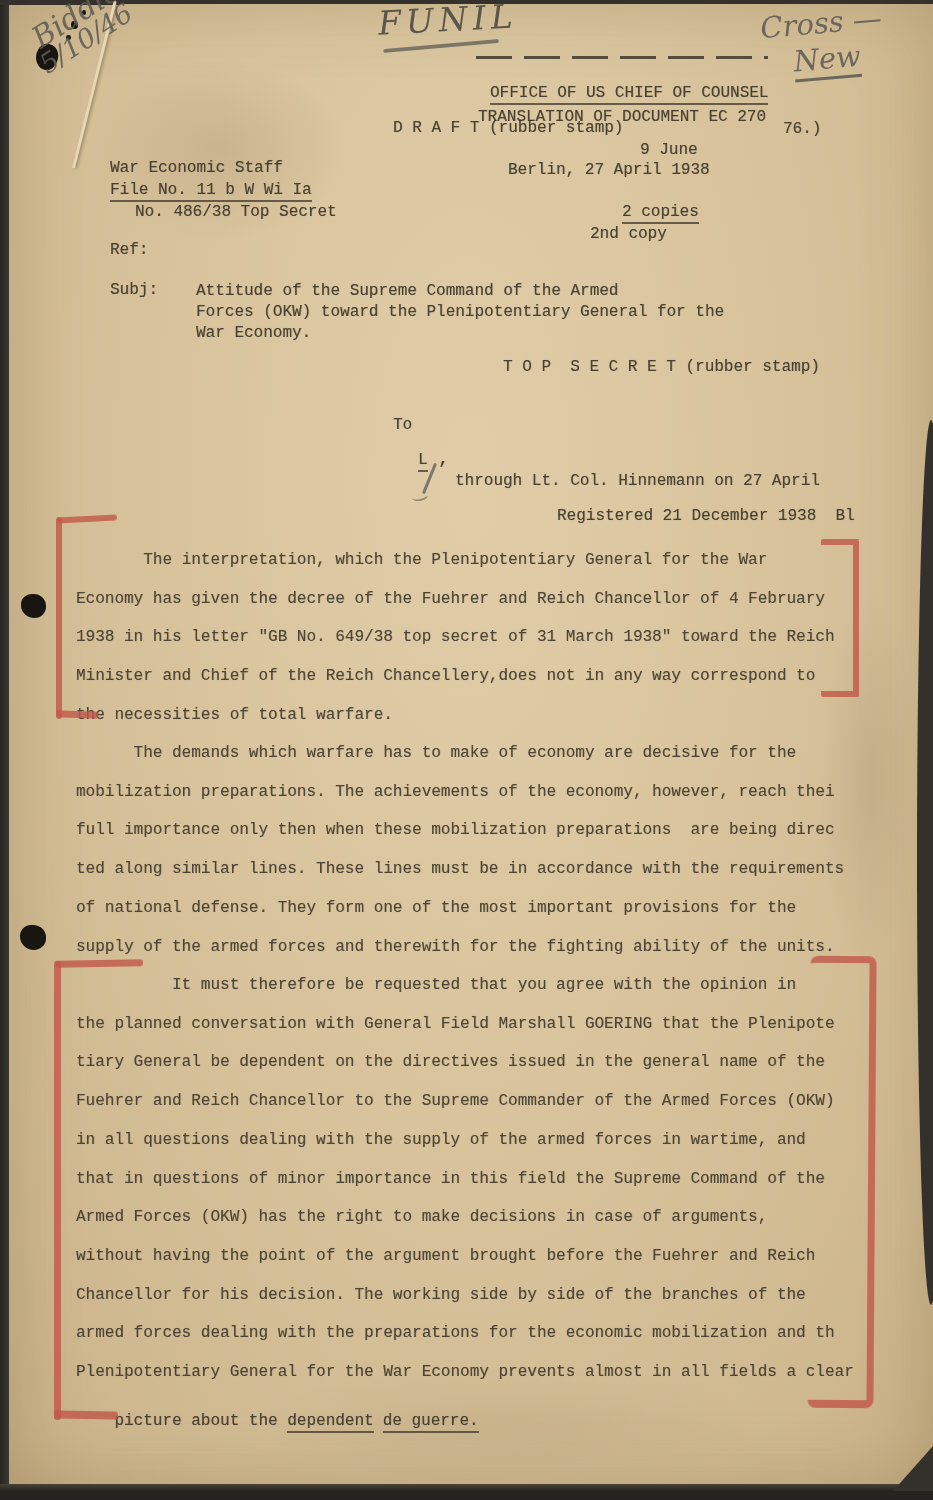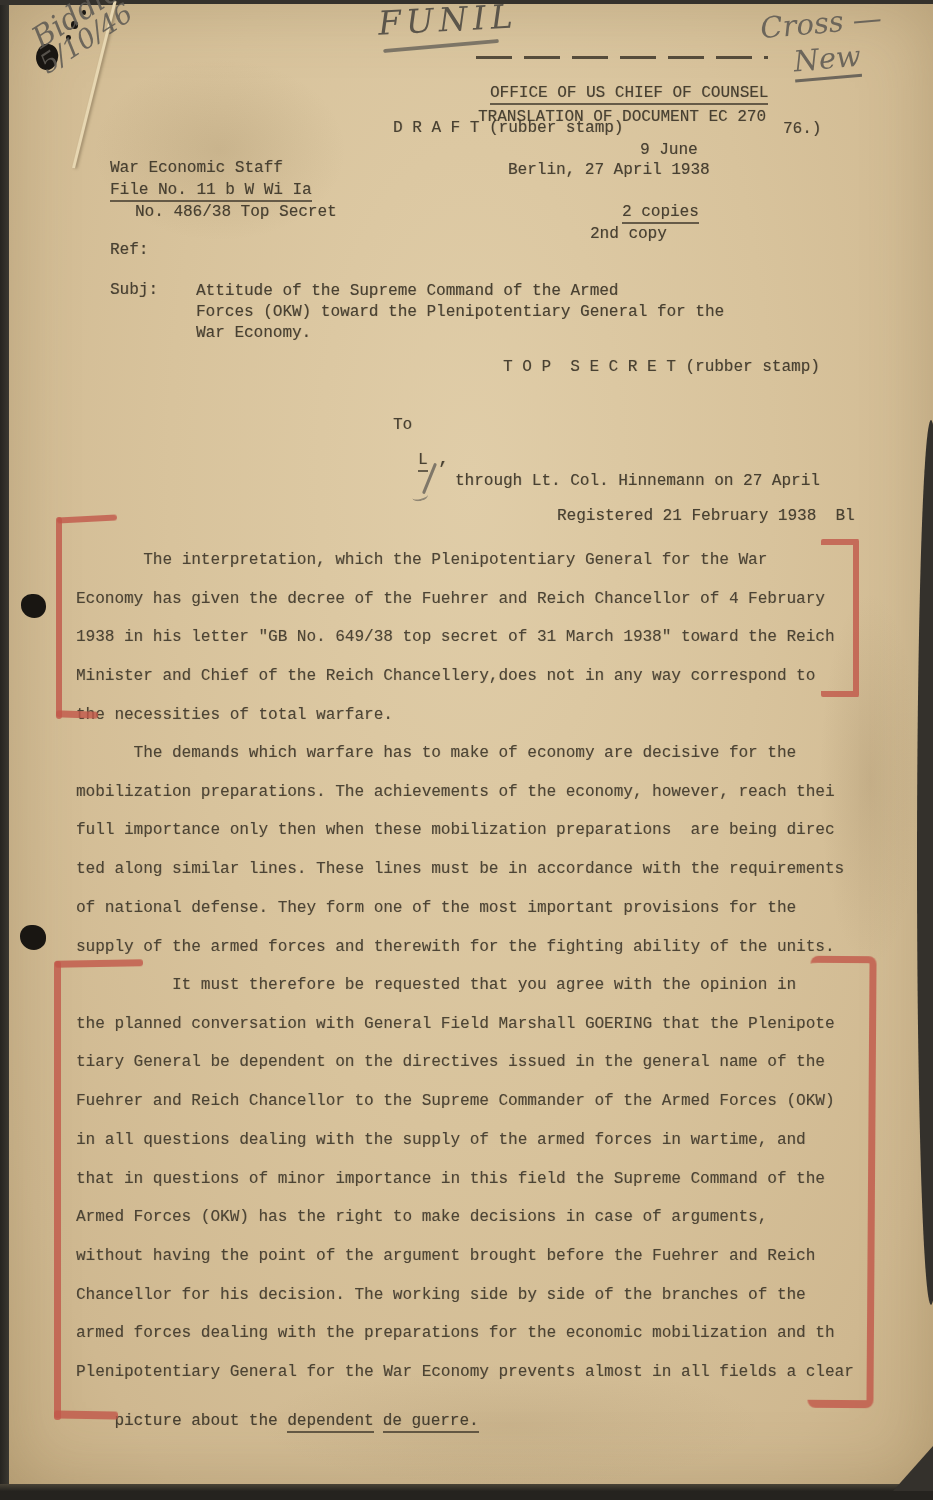--- a/index.html
+++ b/index.html
@@ -78,21 +78,21 @@
   <div class="typed sub" style="left:196px;top:281px;">Attitude of the Supreme Command of the Armed
 Forces (OKW) toward the Plenipotentiary General for the
 War Economy.</div>
   <div class="typed" style="left:503px;top:358px;">T O P  S E C R E T (rubber stamp)</div>
   <div class="typed" style="left:393px;top:416px;">To</div>
   <div class="typed" style="left:418px;top:451px;"><span class="u">L</span></div>
   <div class="typed" style="left:438px;top:448px;font-size:19px;">,</div>
   <div class="pline" style="left:428px;top:462px;width:3px;height:33px;transform:rotate(22deg);"></div>
   <div style="position:absolute;left:412px;top:492px;width:16px;height:7px;border-bottom:2px solid var(--pencil);border-radius:50%;opacity:.6;transform:rotate(-12deg);"></div>
   <div class="typed" style="left:455px;top:472px;">through Lt. Col. Hinnemann on 27 April</div>
-  <div class="typed" style="left:557px;top:507px;">Registered 21 February 1938  Bl</div>
+  <div class="typed" style="left:557px;top:507px;">Registered 21 December 1938  Bl</div>
 
   <div class="para" style="left:76px;top:541px;">       The interpretation, which the Plenipotentiary General for the War
 Economy has given the decree of the Fuehrer and Reich Chancellor of 4 February
 1938 in his letter "GB No. 649/38 top secret of 31 March 1938" toward the Reich
 Minister and Chief of the Reich Chancellery,does not in any way correspond to
 the necessities of total warfare.</div>
   <div class="para" style="left:76px;top:734px;">      The demands which warfare has to make of economy are decisive for the
 mobilization preparations. The achievements of the economy, however, reach thei
 full importance only then when these mobilization preparations  are being direc
 ted along similar lines. These lines must be in accordance with the requirements

